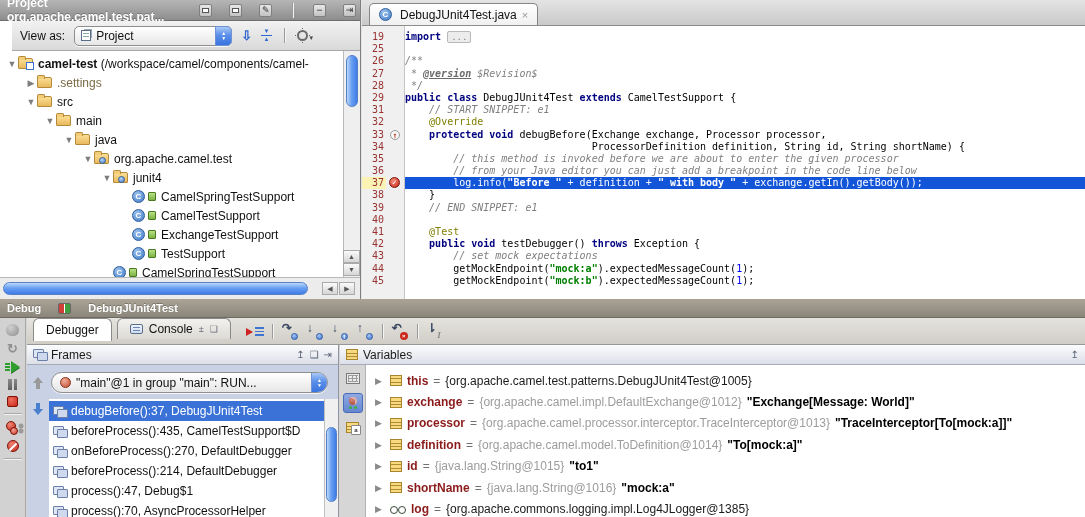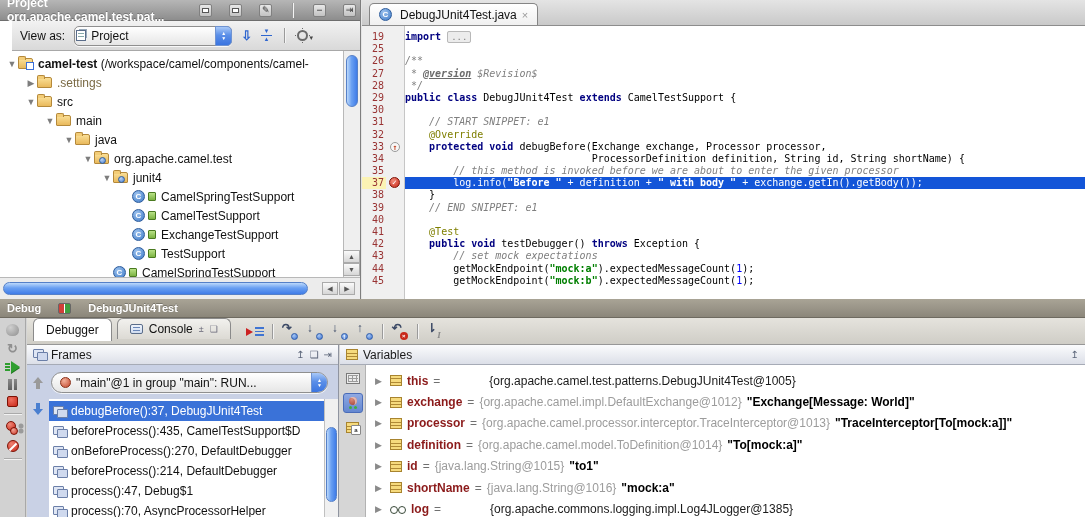--- a/index.html
+++ b/index.html
@@ -26,21 +26,21 @@
   .pill { border-radius:11px !important; }
   .pill .cap { border-radius:0 11px 11px 0 !important; }
 
   
   #project { position:absolute; left:0; top:0; width:361px; height:299px; background:#fff; border-right:1px solid #7e7e7e; }
   #pj-title { height:21px; padding:0 4px 0 7px; font-size:12px; }
   #pj-title .spacer { flex:1; }
   #pj-tools { position:absolute; left:12px; top:21px; right:0; height:30px;
               background:linear-gradient(#f2f2f2,#d9d9d9); border-bottom:1px solid #a8a8a8;
               display:flex; align-items:center; padding:0 8px; gap:9px; }
-  #viewas-combo { width:158px; height:20px; padding-left:1px; gap:5px; font-size:12px; }
+  #viewas-combo { width:158px; height:20px; padding-left:6px; gap:5px; font-size:12px; }
   .pageic { width:10px; height:11px; border:1px solid #5a6d8a; background:#fff; position:relative; box-shadow:2px -2px 0 -1px #9ab; }
   .pageic::before { content:""; position:absolute; left:1px; right:1px; top:2px; height:1px; background:#8aa; box-shadow:0 3px 0 #8aa; }
   .bluearrow { color:#2f66cf; font-size:13px; font-weight:bold; line-height:10px; }
   .collapseic { display:flex; flex-direction:column; align-items:center; color:#2f66cf; font-size:6px; line-height:5px; }
   .collapseic i { width:11px; height:1px; background:#2f66cf; margin:1px 0; }
   .gear { width:11px; height:11px; border:2px solid #6a6a6a; border-radius:50%; position:relative; }
   .gear::before { content:""; position:absolute; left:2px; top:2px; width:3px; height:3px;
                   box-shadow:0 -7px 0 -1px #6a6a6a, 0 7px 0 -1px #6a6a6a, -7px 0 0 -1px #6a6a6a, 7px 0 0 -1px #6a6a6a; }
   .gear::after { content:"▾"; position:absolute; right:-7px; top:2px; font-size:7px; color:#444; }
 
@@ -179,21 +179,21 @@
   #va-list { position:absolute; left:26px; top:20px; right:0; bottom:0; background:#fff; padding-top:5px; overflow:hidden; }
   .va-row { height:21.4px; display:flex; align-items:center; gap:5px; padding-left:9px; white-space:nowrap; overflow:hidden; }
   .va-tw { color:#8a8a8a; font-size:9px; width:10px; flex:none; }
   .va-ic { width:12px; height:11px; flex:none; background:repeating-linear-gradient(180deg,#f6da7d 0 2.5px,#b08a36 2.5px 3.5px); border:1px solid #a8842f; }
   .va-gl { width:16px; height:8px; flex:none; position:relative; }
   .va-gl::before, .va-gl::after { content:""; position:absolute; top:1px; width:6px; height:6px; border:1.5px solid #3a4a3a; border-radius:50%; }
   .va-gl::before { left:0; } .va-gl::after { left:8px; }
   .vname { color:#8b1a1a; font-weight:bold; }
   .veq { color:#707070; }
   .vtype.dim { color:#9c9c9c; }
-  .vtype.dark { color:#1a1a1a;margin-left:44px; }
+  .vtype.dark { color:#1a1a1a; }
   .vval { color:#000; font-weight:bold; }
 
   .yellow-list { width:12px; height:11px; background:repeating-linear-gradient(180deg,#f6da7d 0 2.5px,#b08a36 2.5px 3.5px); border:1px solid #a8842f; }
 </style>
 </head>
 <body>
 
 <div id="app">
 
   <div id="project">
@@ -344,25 +344,20 @@
             <span class="ln">28</span>
             <span class="gi"></span>
             <span class="lc"><span class="tk-doc"> */</span></span>
           </div>
           <div class="ed-line">
             <span class="ln">29</span>
             <span class="gi"></span>
             <span class="lc"><span class="tk-kw">public class </span><span class="tk-pl">DebugJUnit4Test </span><span class="tk-kw">extends </span><span class="tk-pl">CamelTestSupport {</span></span>
           </div>
           <div class="ed-line">
-            <span class="ln">30</span>
-            <span class="gi"></span>
-            <span class="lc"></span>
-          </div>
-          <div class="ed-line">
             <span class="ln">31</span>
             <span class="gi"></span>
             <span class="lc"><span class="tk-cm">    // START SNIPPET: e1</span></span>
           </div>
           <div class="ed-line">
             <span class="ln">32</span>
             <span class="gi"></span>
             <span class="lc"><span class="tk-pl">    </span><span class="tk-ann">@Override</span></span>
           </div>
           <div class="ed-line">
@@ -374,20 +369,25 @@
           </div>
           <div class="ed-line">
             <span class="ln">34</span>
             <span class="gi"></span>
             <span class="lc"><span class="tk-pl">                               ProcessorDefinition definition, String id, String shortName) {</span></span>
           </div>
           <div class="ed-line">
             <span class="ln">35</span>
             <span class="gi"></span>
             <span class="lc"><span class="tk-cm">        // this method is invoked before we are about to enter the given processor</span></span>
+          </div>
+          <div class="ed-line">
+            <span class="ln">36</span>
+            <span class="gi"></span>
+            <span class="lc"><span class="tk-cm">        // from your Java editor you can just add a breakpoint in the code line below</span></span>
           </div>
           <div class="ed-line hl">
             <span class="ln">37</span>
             <span class="gi">
               <span class="bp">✓</span>
             </span>
             <span class="lc"><span class="tk-cw">        log.info(</span><span class="tk-cs">"Before "</span><span class="tk-cw"> + definition + </span><span class="tk-cs">" with body "</span><span class="tk-cw"> + exchange.getIn().getBody());</span></span>
           </div>
           <div class="ed-line">
             <span class="ln">38</span>

